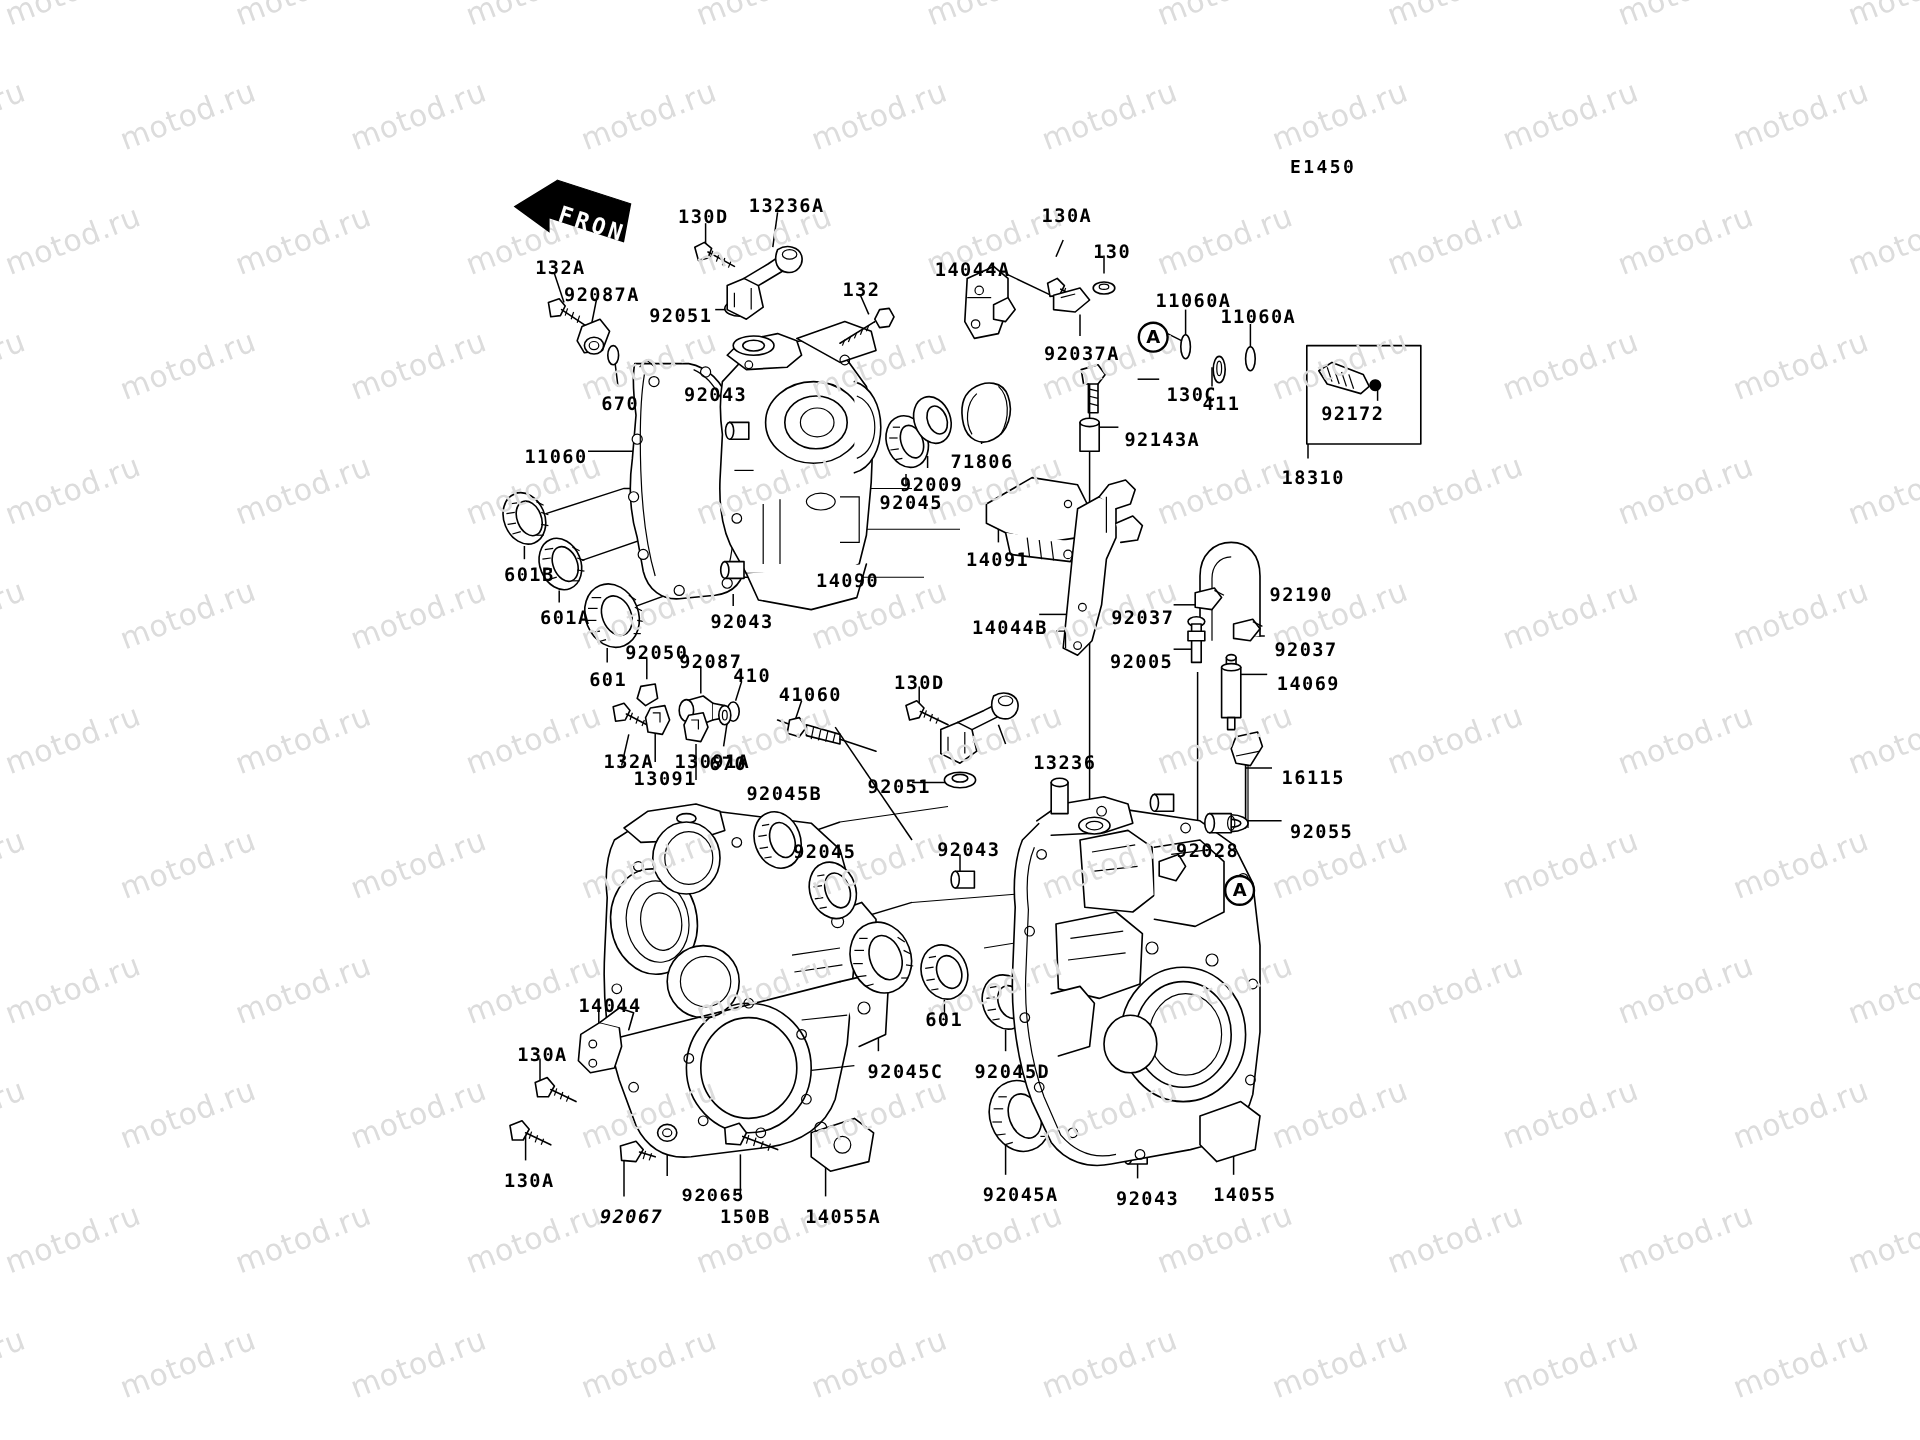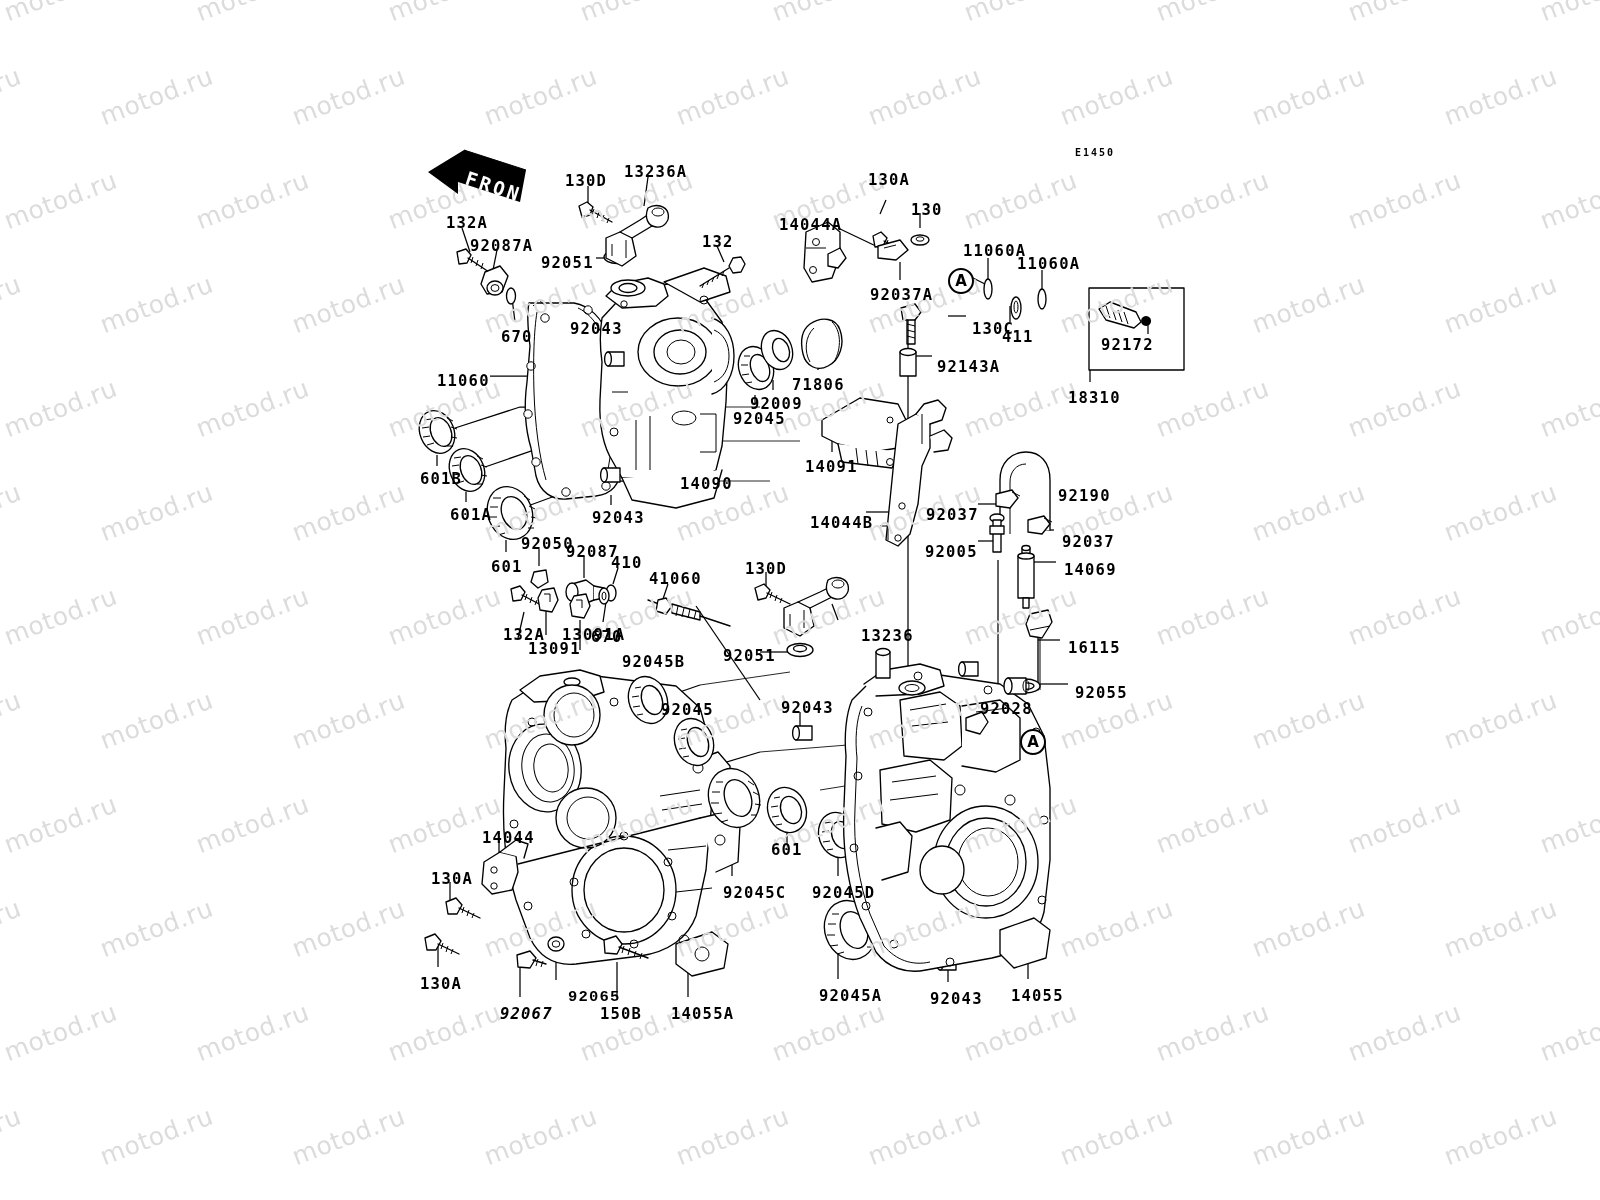--- a/index.html
+++ b/index.html
@@ -36,23 +36,22 @@
     position:absolute;
     font-family:"DejaVu Sans Mono","Liberation Mono",monospace;
     font-size:15.5px;
     font-weight:700;
     color:#000;
     white-space:nowrap;
     letter-spacing:1.2px;
     line-height:1;
   }
   .lbl.code{
-    font-size:10px;
+    font-size:15px;
     letter-spacing:2px;
-    margin-top:16px;
   }
   .circA{
     position:absolute;
     width:26px;height:26px;border-radius:50%;
     border:2px solid #000;background:#fff;
     font-family:"DejaVu Sans","Liberation Sans",sans-serif;
     font-size:15px;font-weight:700;color:#000;
     display:flex;align-items:center;justify-content:center;
     box-sizing:border-box;
   }

